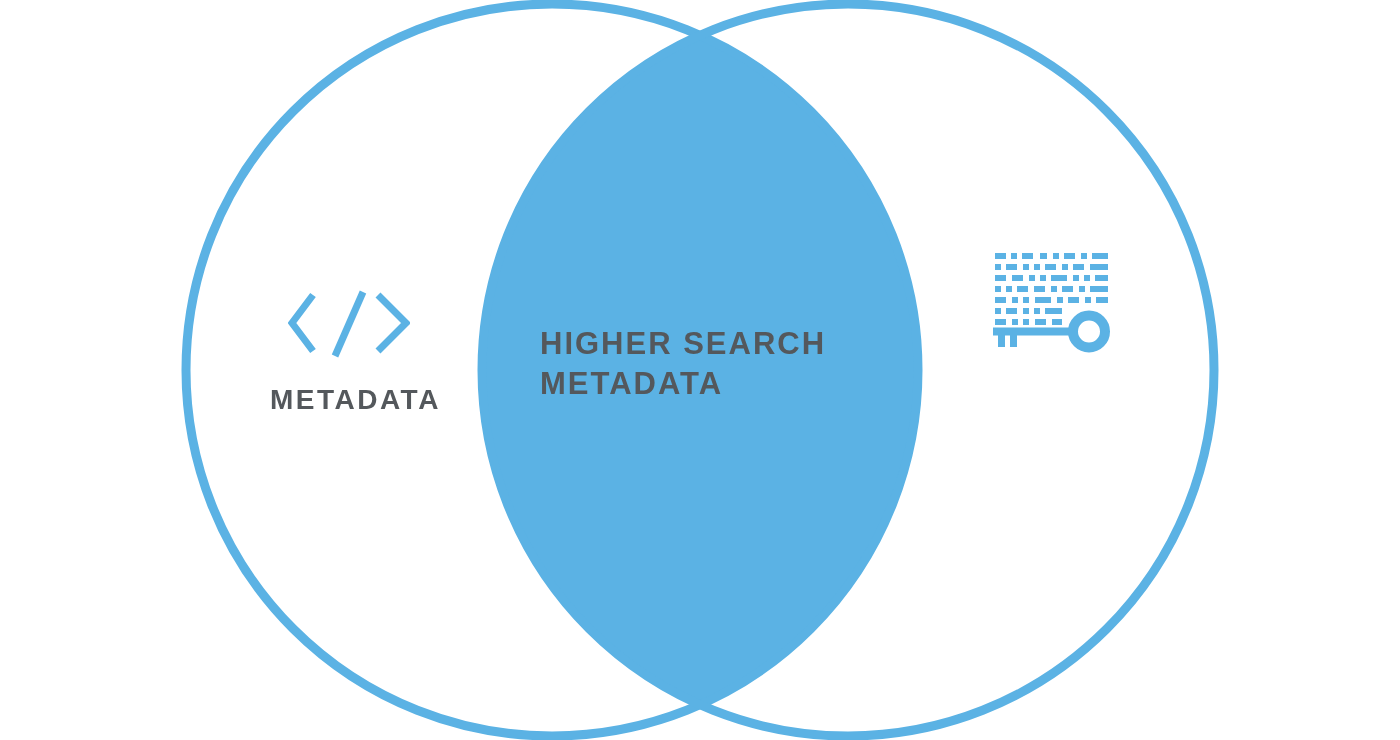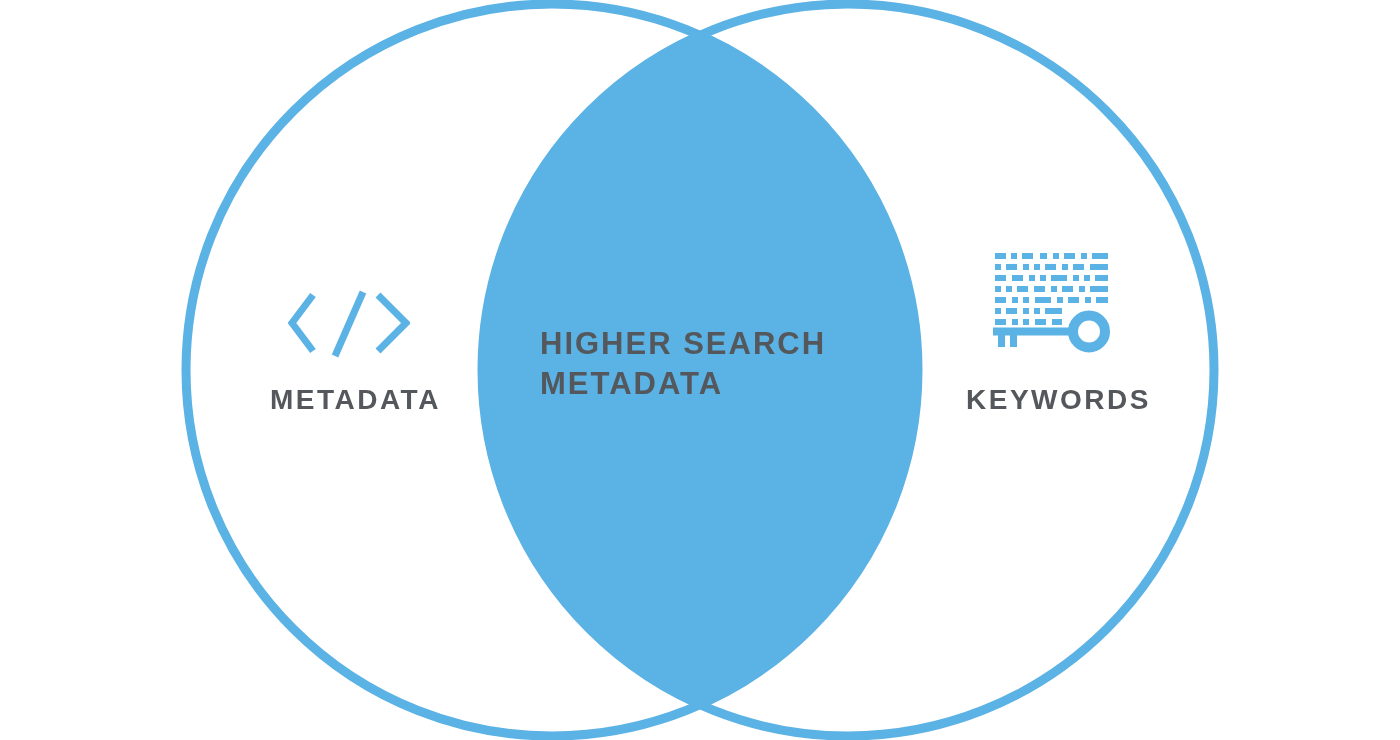--- a/index.html
+++ b/index.html
@@ -127,15 +127,14 @@
       <rect x="19" y="66" width="6" height="6" class="kb-dash"></rect>
       <rect x="30" y="66" width="6" height="6" class="kb-dash"></rect>
       <rect x="42" y="66" width="11" height="6" class="kb-dash"></rect>
       <rect x="59" y="66" width="10" height="6" class="kb-dash"></rect>
       <rect x="0" y="74.5" width="80" height="8" class="key-part"></rect>
       <rect x="5" y="82" width="7" height="12" class="key-part"></rect>
       <rect x="17" y="82" width="7" height="12" class="key-part"></rect>
       <circle cx="96" cy="78.5" r="16" class="key-ring" stroke-width="10"></circle>
     </svg>
 
-  <div class="side-label right">KEYWORDS</div>
 
 </div>
 
 </body></html>

